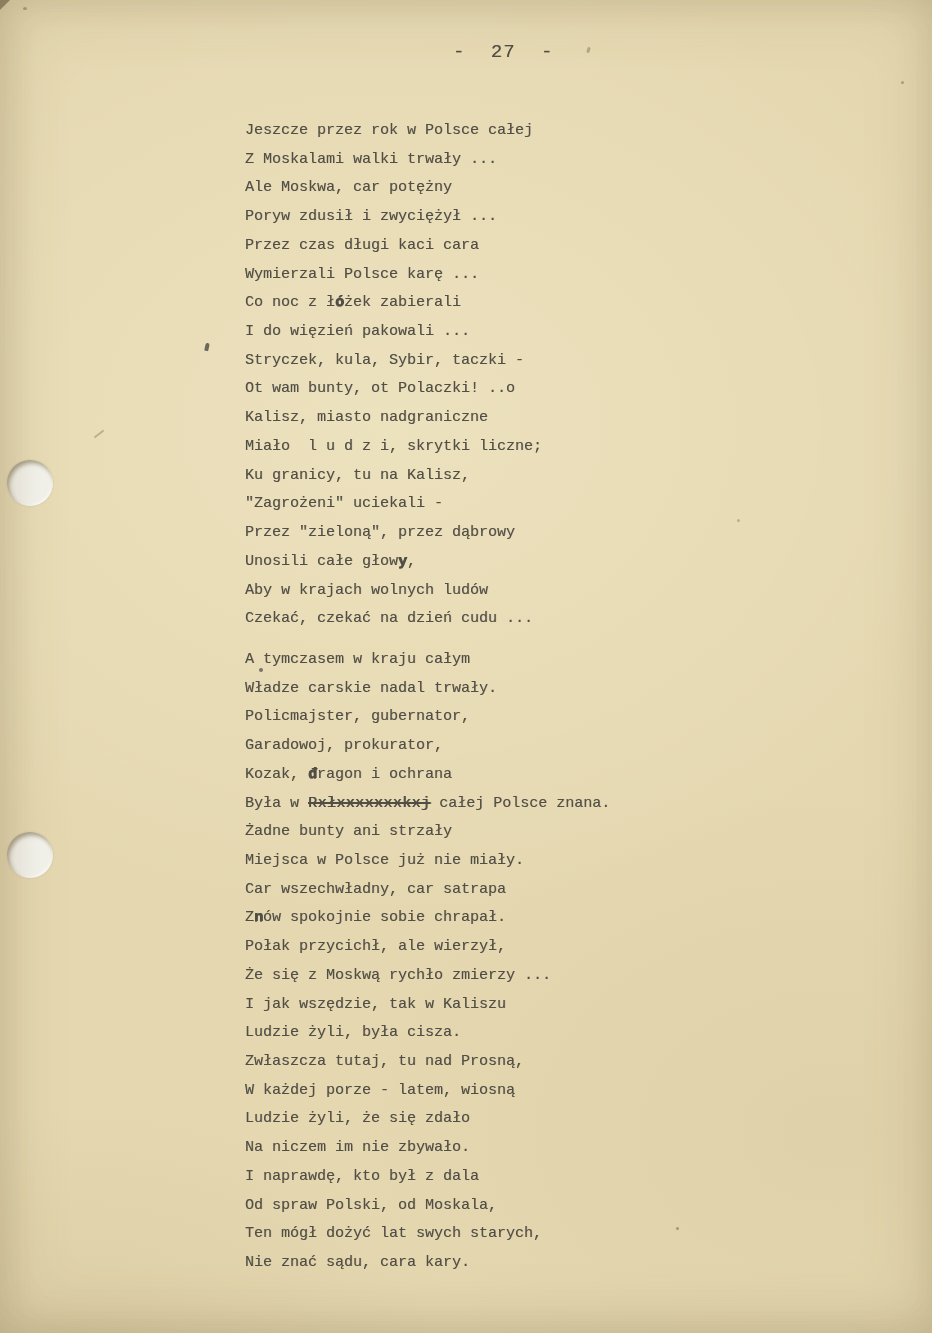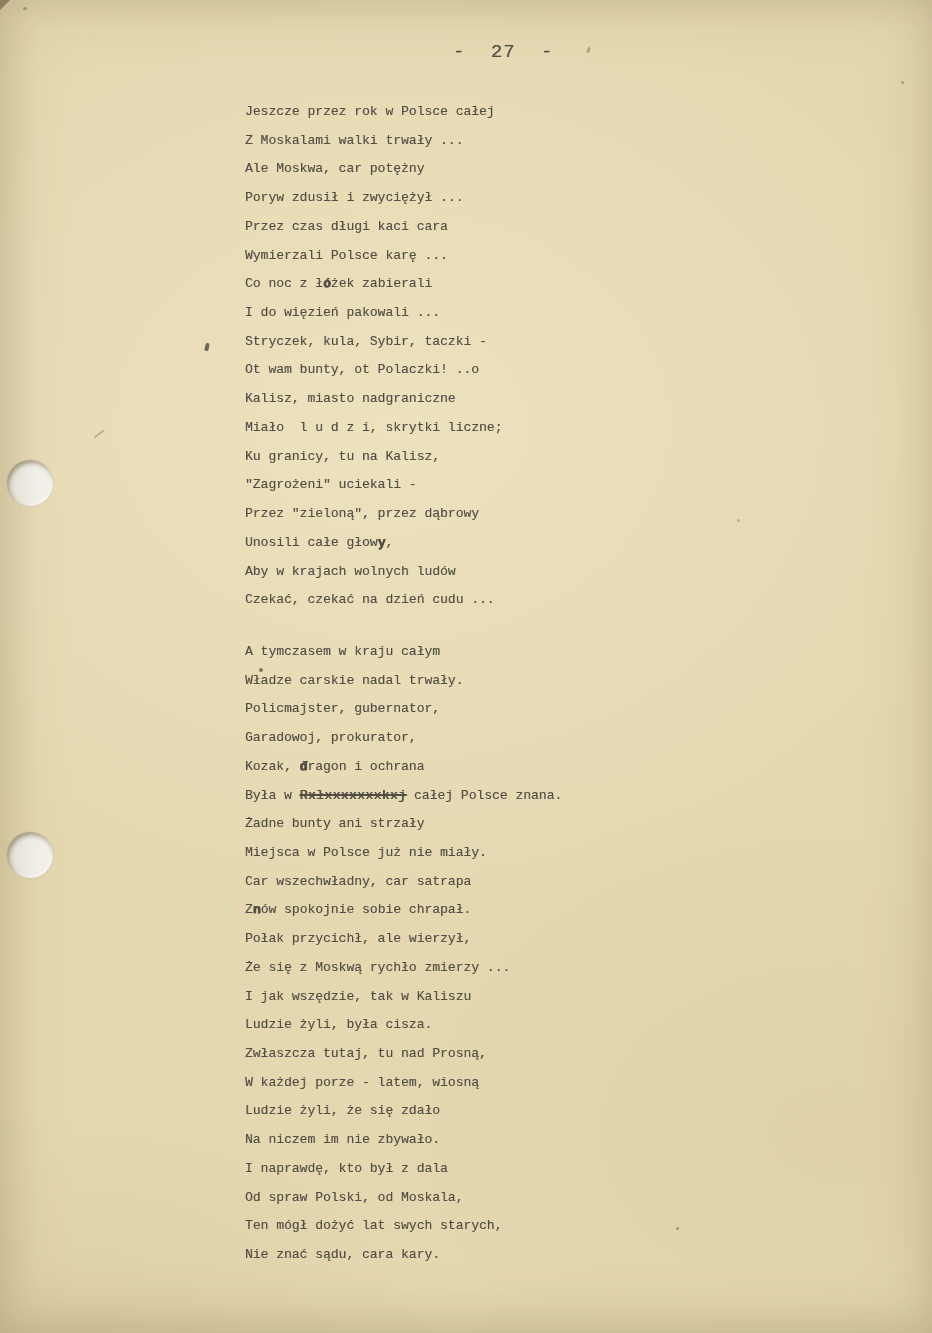--- a/index.html
+++ b/index.html
@@ -46,29 +46,29 @@
     left: 453px;
     font-size: 19px;
     letter-spacing: 1px;
     word-spacing: 13px;
     white-space: pre;
     text-shadow: 0.4px 0.4px 0.5px rgba(75, 72, 64, 0.45);
   }
   .poem {
     position: absolute;
     left: 245px;
-    top: 98px;
-    font-size: 13px;
+    top: 117px;
+    font-size: 15px;
     line-height: 28.72px;
     white-space: pre;
     letter-spacing: 0px;
     text-shadow: 0.4px 0.4px 0.6px rgba(75, 72, 64, 0.38);
   }
   .stanza + .stanza {
-    margin-top: 23px;
+    margin-top: 12px;
   }
   .line { height: 28.72px; }
   .overtyped {
     font-weight: bold;
     text-shadow: 0.7px 0 0 currentColor, 0 0.5px 0.5px rgba(60,58,50,0.6);
   }
   .struck {
     font-weight: normal;
     text-decoration: line-through;
     text-decoration-thickness: 2px;

